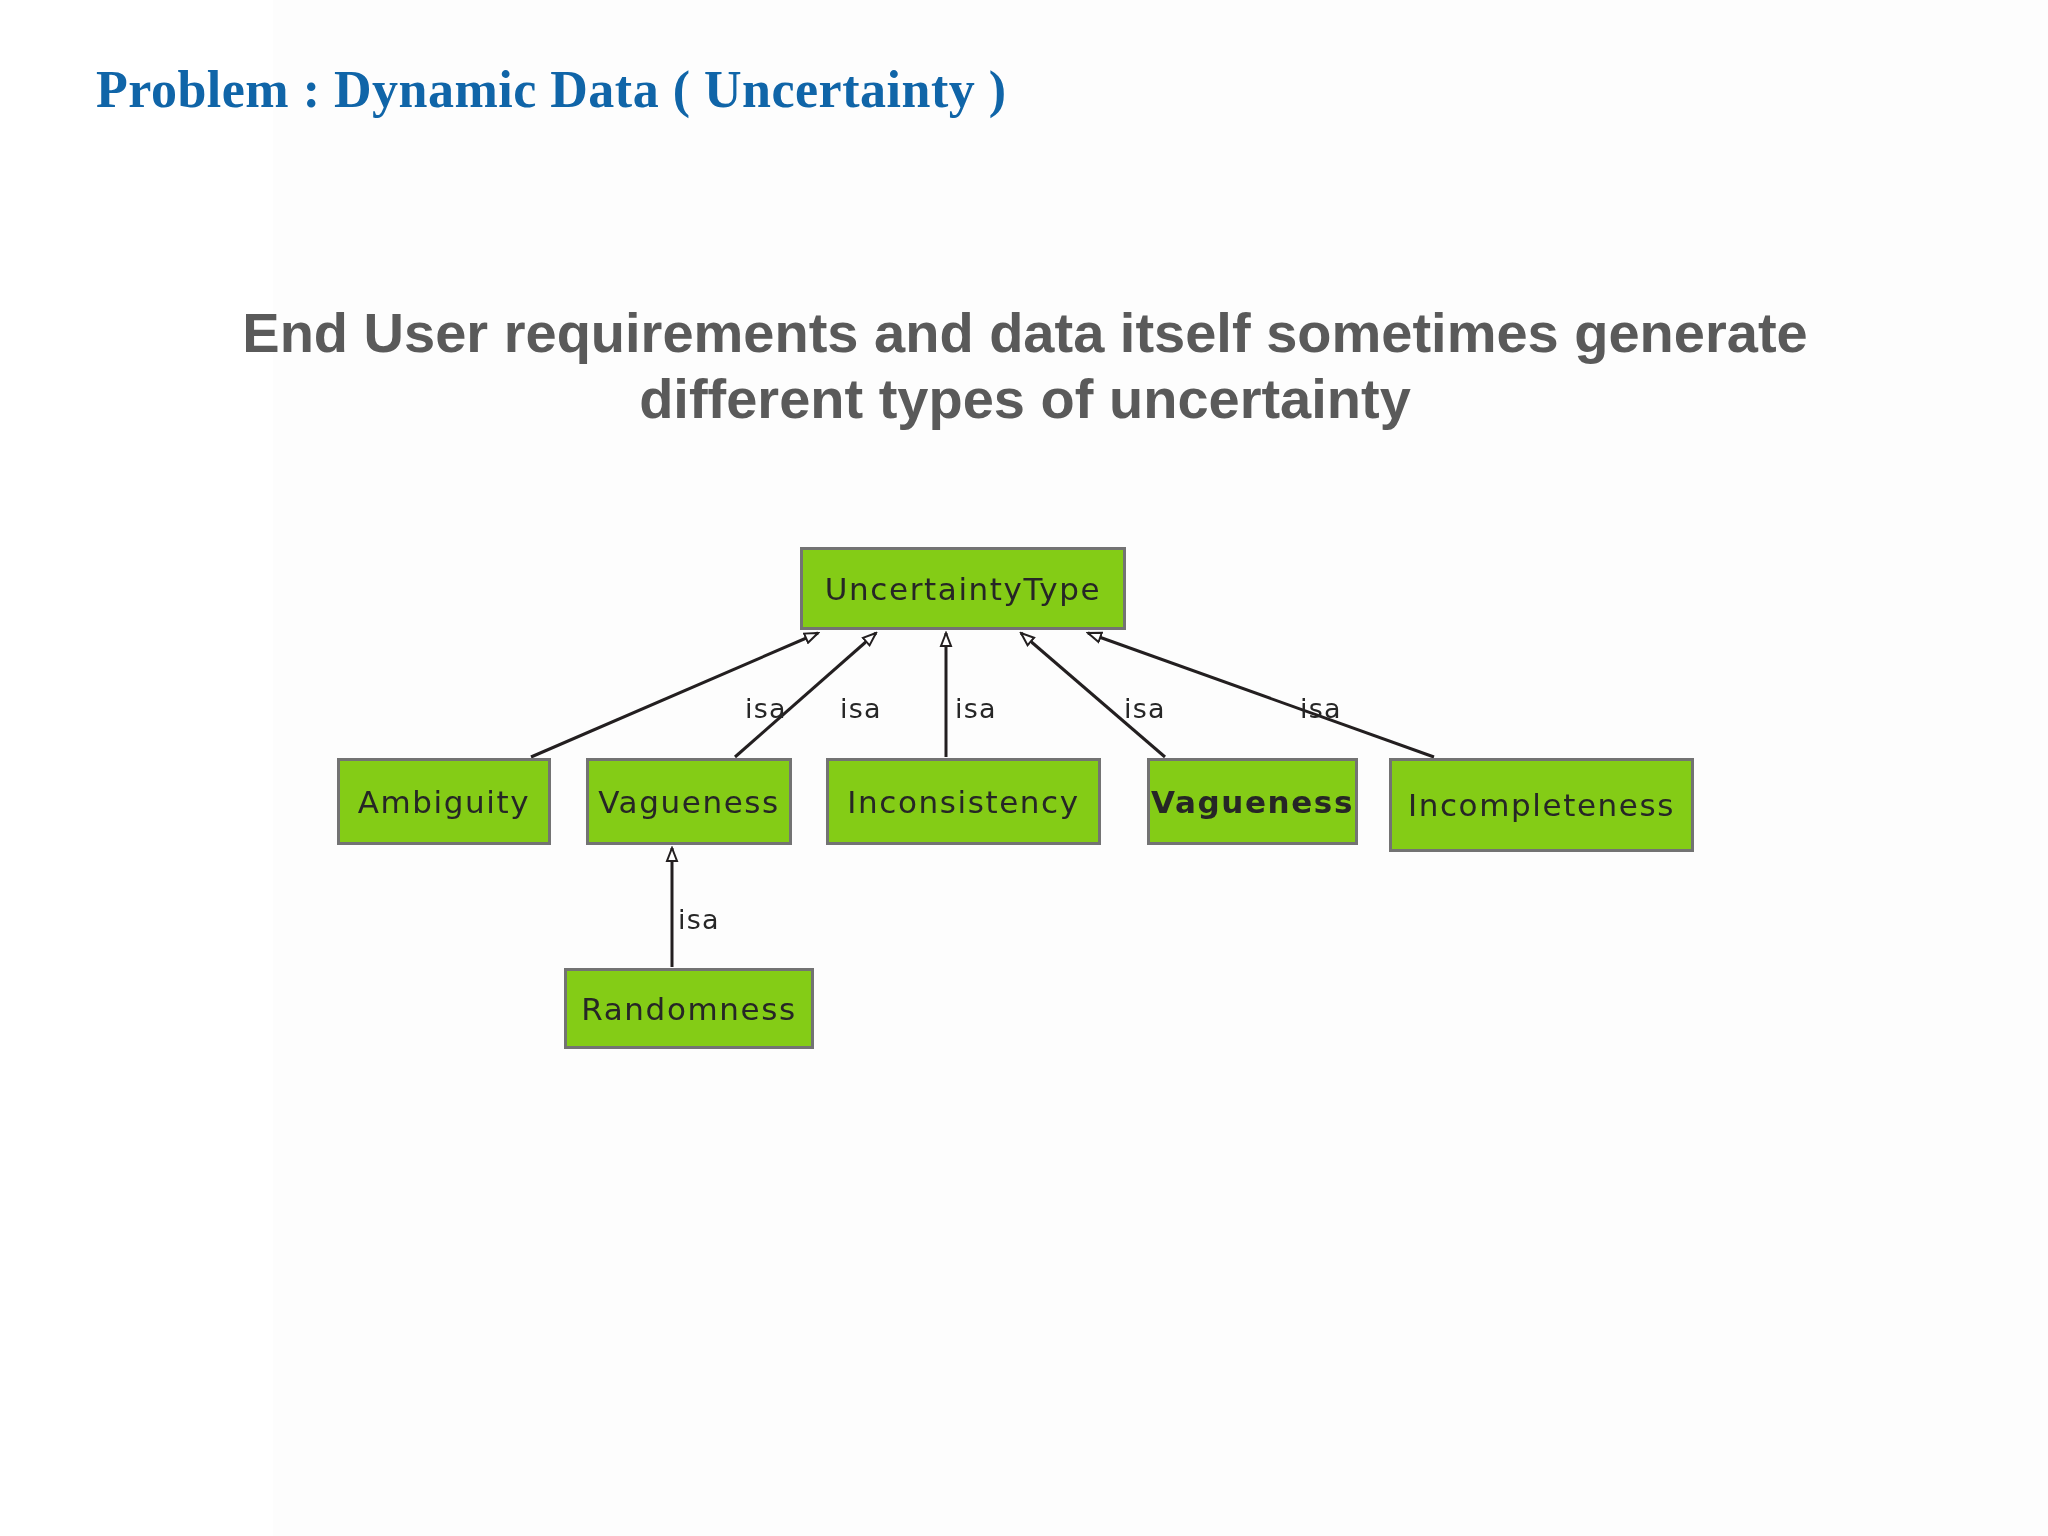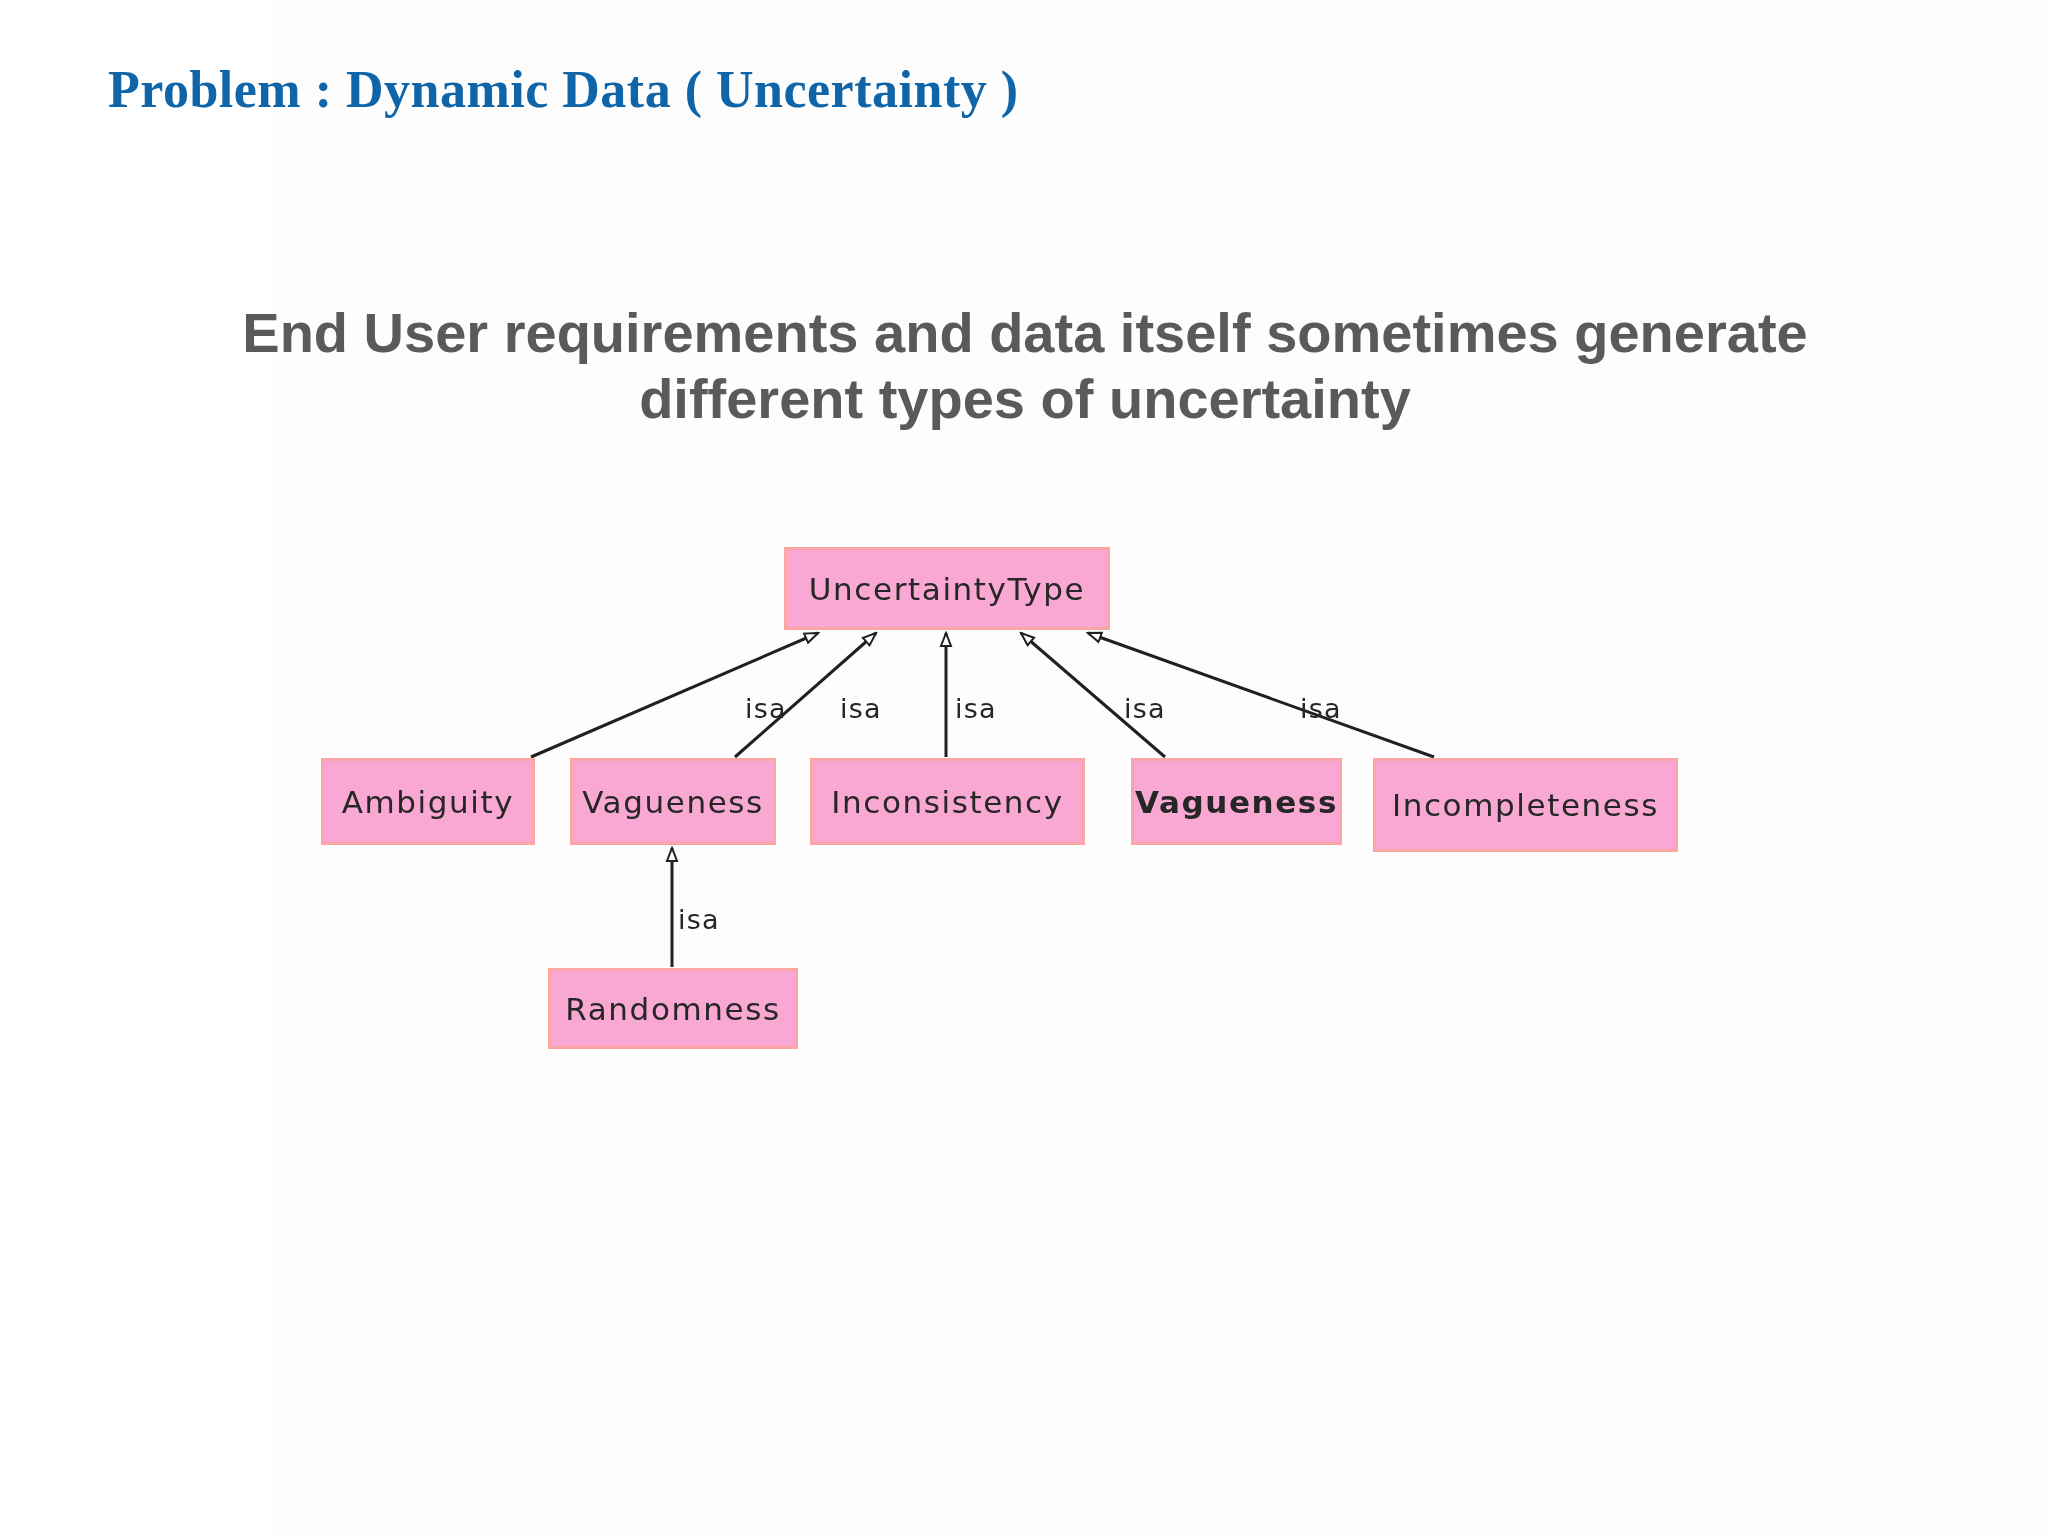--- a/index.html
+++ b/index.html
@@ -20,21 +20,21 @@
     position: absolute;
     left: 273px;
     top: 0;
     width: 1775px;
     height: 1536px;
     background: #fdfdfd;
   }
 
   #slide-title {
     position: absolute;
-    left: 108px;
+    left: 96px;
     top: 60px;
     font-family: "Liberation Serif", serif;
     font-weight: bold;
     font-size: 52px;
     letter-spacing: 0.5px;
     color: #1065A8;
     white-space: nowrap;
   }
 
   #slide-subtitle {
@@ -59,25 +59,26 @@
     height: 1536px;
   }
   #diagram-svg {
     position: absolute;
     left: 0;
     top: 0;
   }
   .node-box {
     position: absolute;
     box-sizing: border-box;
-    border: 3px solid #fca5a5;
-    background: #f9a8d4;
+    border: 3px solid #737373;
+    background: #84cc16;
     display: flex;
     align-items: center;
     justify-content: center;
+    margin-left: 16px;
   }
   .node-label {
     font-family: "DejaVu Sans", sans-serif;
     font-size: 31px;
     letter-spacing: 1.6px;
     color: #262626;
     white-space: nowrap;
   }
   .edge-label {
     position: absolute;

